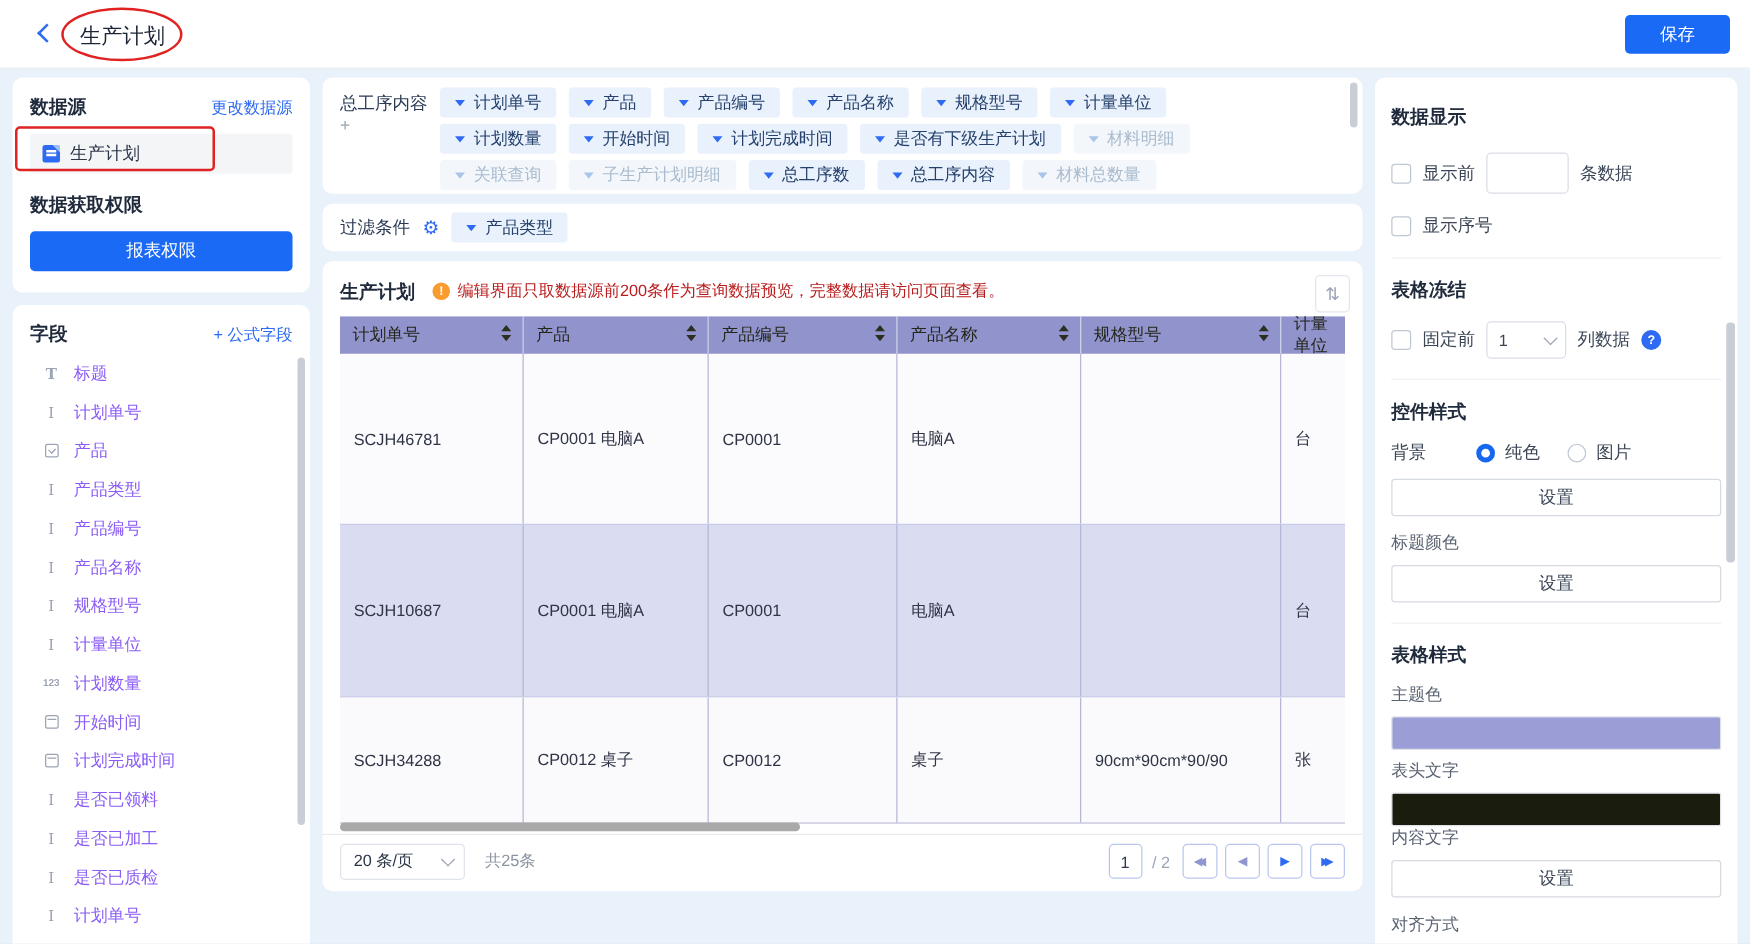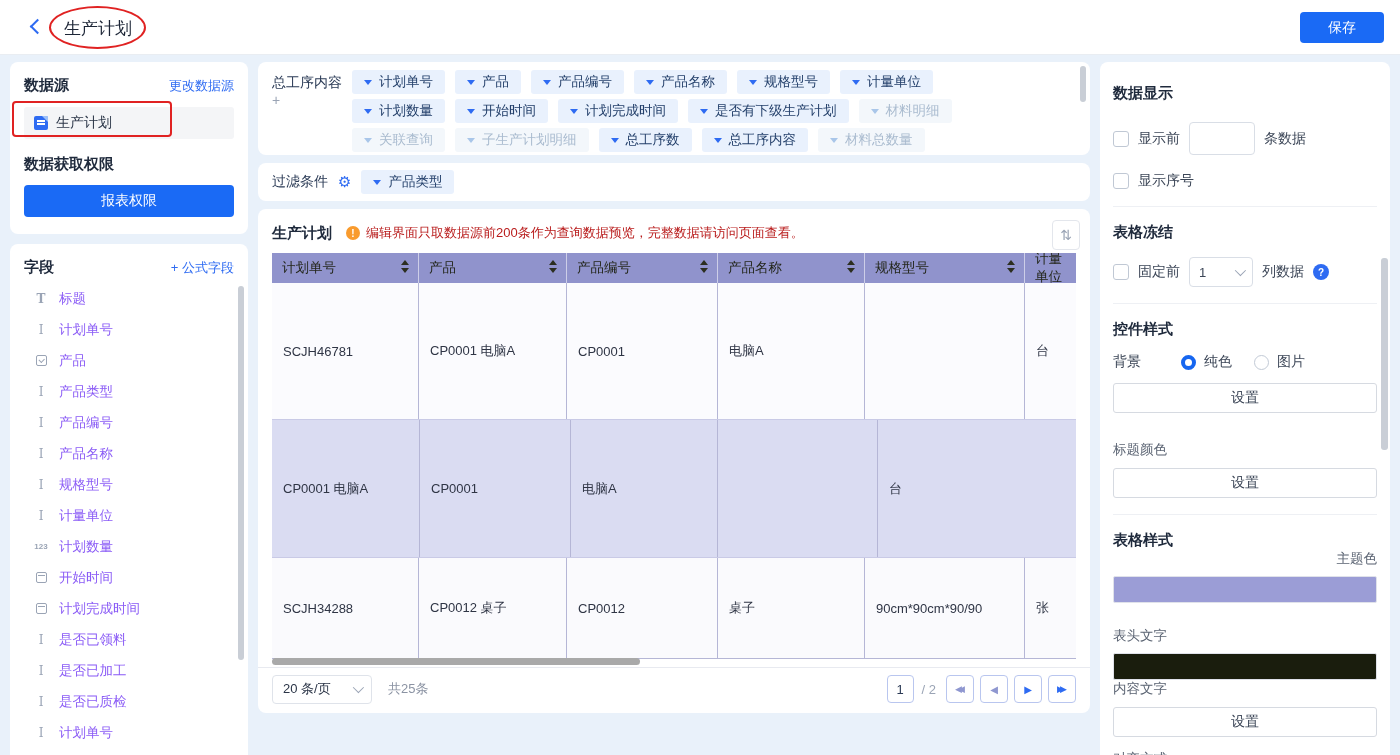--- a/index.html
+++ b/index.html
@@ -359,20 +359,21 @@
       </div>
       <div class="trow brow1">
         <div class="bcell c0">SCJH46781</div>
         <div class="bcell c1">CP0001 电脑A</div>
         <div class="bcell c2">CP0001</div>
         <div class="bcell c3">电脑A</div>
         <div class="bcell c4"></div>
         <div class="bcell c5">台</div>
       </div>
       <div class="trow brow2">
+        <div class="bcell c0">SCJH10687</div>
         <div class="bcell c1">CP0001 电脑A</div>
         <div class="bcell c2">CP0001</div>
         <div class="bcell c3">电脑A</div>
         <div class="bcell c4"></div>
         <div class="bcell c5">台</div>
       </div>
       <div class="trow brow3">
         <div class="bcell c0">SCJH34288</div>
         <div class="bcell c1">CP0012 桌子</div>
         <div class="bcell c2">CP0012</div>
@@ -435,29 +436,29 @@
 
     <div class="sec-h">控件样式</div>
     <div class="radio-row" style="margin-top:14px;">
       <span class="lbl14" style="width:60px;font-family:Liberation Mono, monospace;">背景</span>
       <span class="radio-on"></span>
       <span class="lbl14">纯色</span>
       <span class="radio-off" style="margin-left:14px;"></span>
       <span class="lbl14">图片</span>
     </div>
     <button class="set-btn" style="margin-top:12px;">设置</button>
-    <div class="lbl13" style="margin-top:28px;">标题颜色</div>
+    <div class="lbl13" style="margin-top:12px;">标题颜色</div>
     <button class="set-btn" style="margin-top:9px;">设置</button>
 
     <div class="divider"></div>
 
     <div class="sec-h">表格样式</div>
-    <div class="lbl13" style="text-align:right;">主题色</div>
+    <div class="lbl13" style="margin-top:13px;">主题色</div>
     <div class="swatch" style="margin-top:8px; background:#9b9dd6;"></div>
-    <div class="lbl13" style="margin-top:24px;">表头文字</div>
+    <div class="lbl13" style="margin-top:8px;">表头文字</div>
     <div class="swatch" style="margin-top:8px; background:#1a1d0d;"></div>
     <div class="lbl13" style="">内容文字</div>
     <button class="set-btn" style="margin-top:9px;">设置</button>
     <div class="lbl13" style="margin-top:13px;">对齐方式</div>
     
 
     <div class="vscroll" style="right:2px; top:196px; width:7px; height:192px;"></div>
   </div>
 
 </div>

